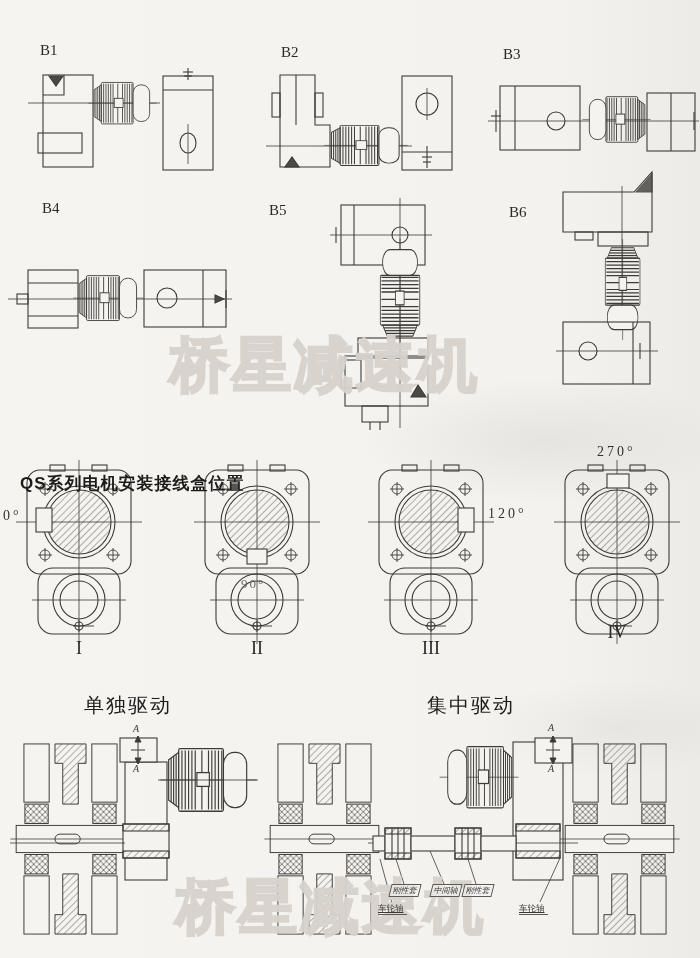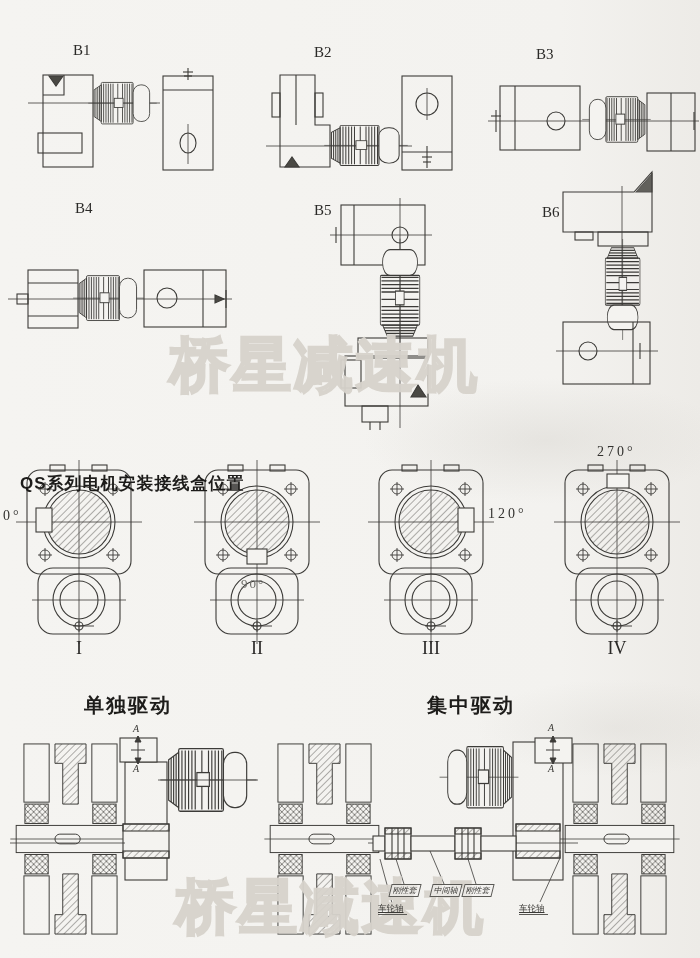--- a/index.html
+++ b/index.html
@@ -7,26 +7,26 @@
     position:relative;width:700px;height:958px;overflow:hidden;
     background:
       radial-gradient(ellipse 260px 90px at 78% 46%, rgba(190,186,178,.25), rgba(190,186,178,0) 70%),
       radial-gradient(ellipse 200px 70px at 88% 76%, rgba(190,186,178,.18), rgba(190,186,178,0) 70%),
       linear-gradient(90deg,#f5f4f1 0%,#f3f2ef 80%,#edebe7 100%);
     font-family:"Liberation Sans", sans-serif;color:#1d1c1a;
   }
   .art{position:absolute;left:0;top:0;z-index:1;}
   .txt{position:absolute;white-space:nowrap;z-index:4;}
   .page-title{font-size:24px;font-weight:bold;letter-spacing:2px;}
-  .fig-label{font-family:"Liberation Serif", serif;font-size:15px;color:#2a2927;margin-left:33px;}
+  .fig-label{font-family:"Liberation Serif", serif;font-size:15px;color:#2a2927;}
   .qs-title{font-size:17px;font-weight:bold;letter-spacing:1px;margin-top:44px;}
   .angle{font-family:"Liberation Serif", serif;font-size:14px;letter-spacing:3px;color:#33322f;text-align:right;}
   .angle.inner{font-size:13px;color:#6b6a66;letter-spacing:2px;}
   .roman{font-family:"Liberation Serif", serif;font-size:18px;width:40px;text-align:center;color:#2a2927;}
-  .drive-title{font-size:20px;font-weight:bold;letter-spacing:2px;}
+  .drive-title{font-size:20px;font-weight:normal;letter-spacing:2px;}
   .amark{font-family:"Liberation Serif", serif;font-style:italic;font-size:10px;color:#3a3936;}
   .plabel{position:absolute;z-index:5;font-size:8px;color:#3a3936;border:0.8px solid #5a5955;
           padding:0 2px;transform:skewX(-14deg);background:rgba(245,244,241,.6);line-height:11px;}
   .wlabel{position:absolute;z-index:5;font-size:8.5px;color:#3a3936;border-bottom:0.9px solid #5a5955;
           padding:0 3px 1px 0;line-height:10px;text-decoration:underline;}
   .wm{position:absolute;z-index:3;font-weight:bold;font-size:59px;letter-spacing:3px;
       color:#f7f6f3;-webkit-text-stroke:2.6px #d7d3cc;opacity:.95;}
 </style>
 </head>
 <body>
@@ -278,34 +278,34 @@
   </svg>
 
   <div class="wm" style="left:170px;top:326px">桥星减速机</div>
   <div class="wm" style="left:176px;top:868px">桥星减速机</div>
 
 
   <span class="txt fig-label" style="left:40px;top:42px">B1</span>
   <span class="txt fig-label" style="left:281px;top:44px">B2</span>
   <span class="txt fig-label" style="left:503px;top:46px">B3</span>
   <span class="txt fig-label" style="left:42px;top:200px">B4</span>
-  <span class="txt fig-label" style="left:281px;top:202px">B5</span>
+  <span class="txt fig-label" style="left:269px;top:202px">B5</span>
   <span class="txt fig-label" style="left:509px;top:204px">B6</span>
 
   <div class="txt qs-title" style="left:20px;top:428px">QS系列电机安装接线盒位置</div>
 
   <span class="txt angle" style="left:3px;top:508px">0°</span>
   <span class="txt angle inner" style="left:241px;top:576px">90°</span>
   <span class="txt angle" style="left:488px;top:506px">120°</span>
   <span class="txt angle" style="left:597px;top:444px">270°</span>
 
   <span class="txt roman" style="left:59px;top:638px">I</span>
   <span class="txt roman" style="left:237px;top:638px">II</span>
   <span class="txt roman" style="left:411px;top:638px">III</span>
-  <span class="txt roman" style="left:597px;top:638px">IV</span>
+  <span class="txt roman" style="left:597px;top:622px">IV</span>
 
   <div class="txt drive-title" style="left:84px;top:692px">单独驱动</div>
   <div class="txt drive-title" style="left:427px;top:692px">集中驱动</div>
 
   <span class="txt amark" style="left:133px;top:723px">A</span>
   <span class="txt amark" style="left:133px;top:763px">A</span>
   <span class="txt amark" style="left:548px;top:722px">A</span>
   <span class="txt amark" style="left:548px;top:763px">A</span>
 
   <span class="plabel" style="left:390px;top:884px">刚性套</span>

